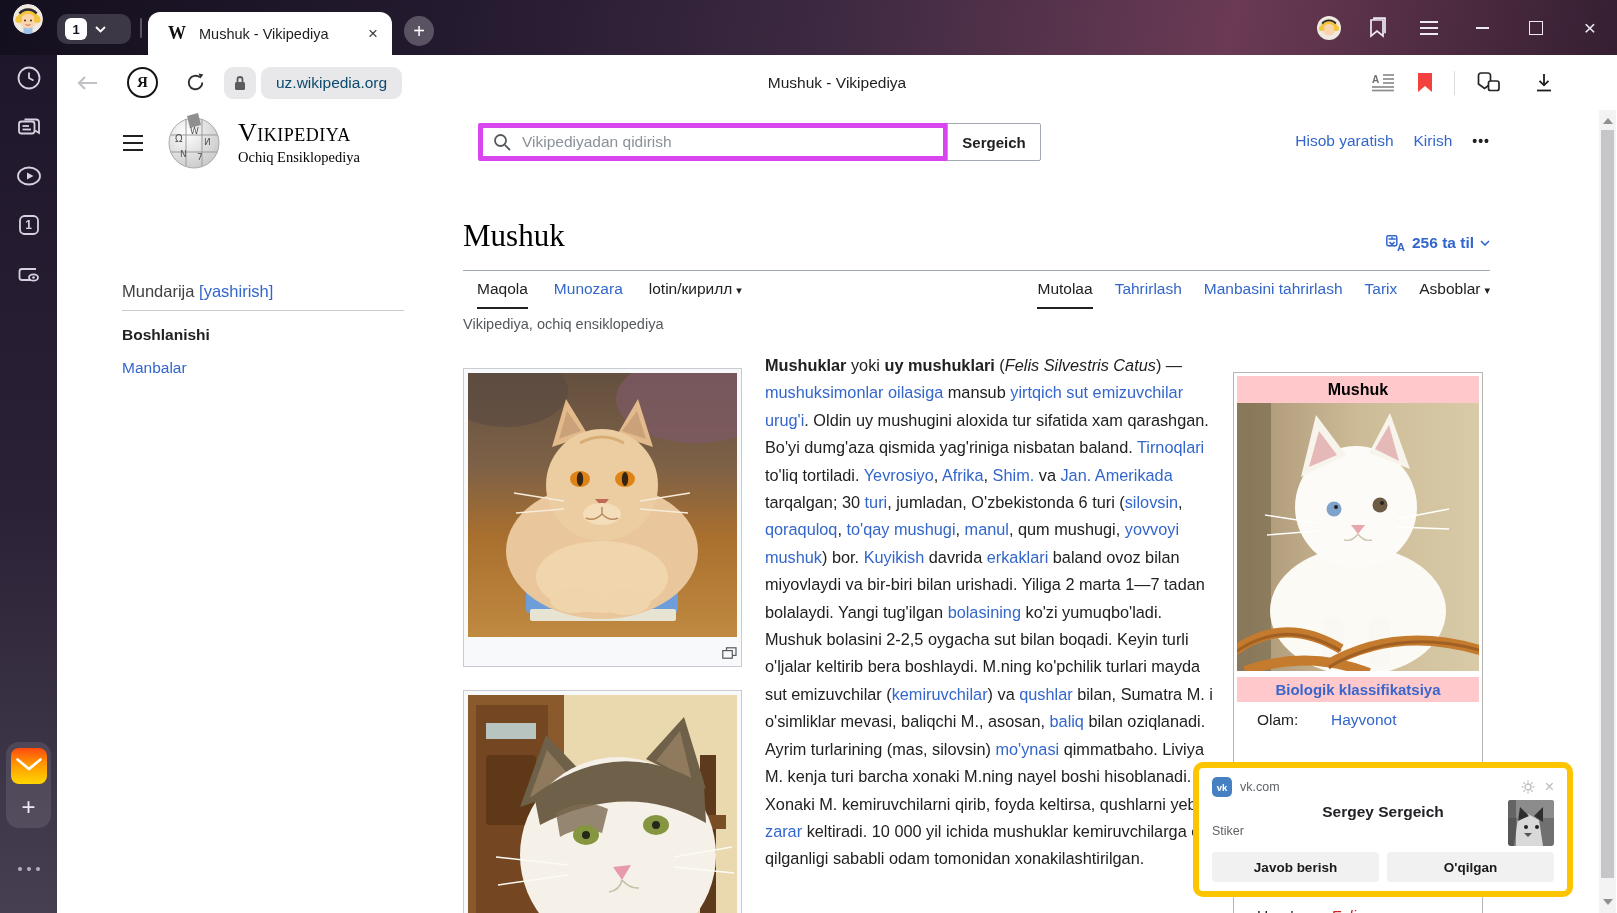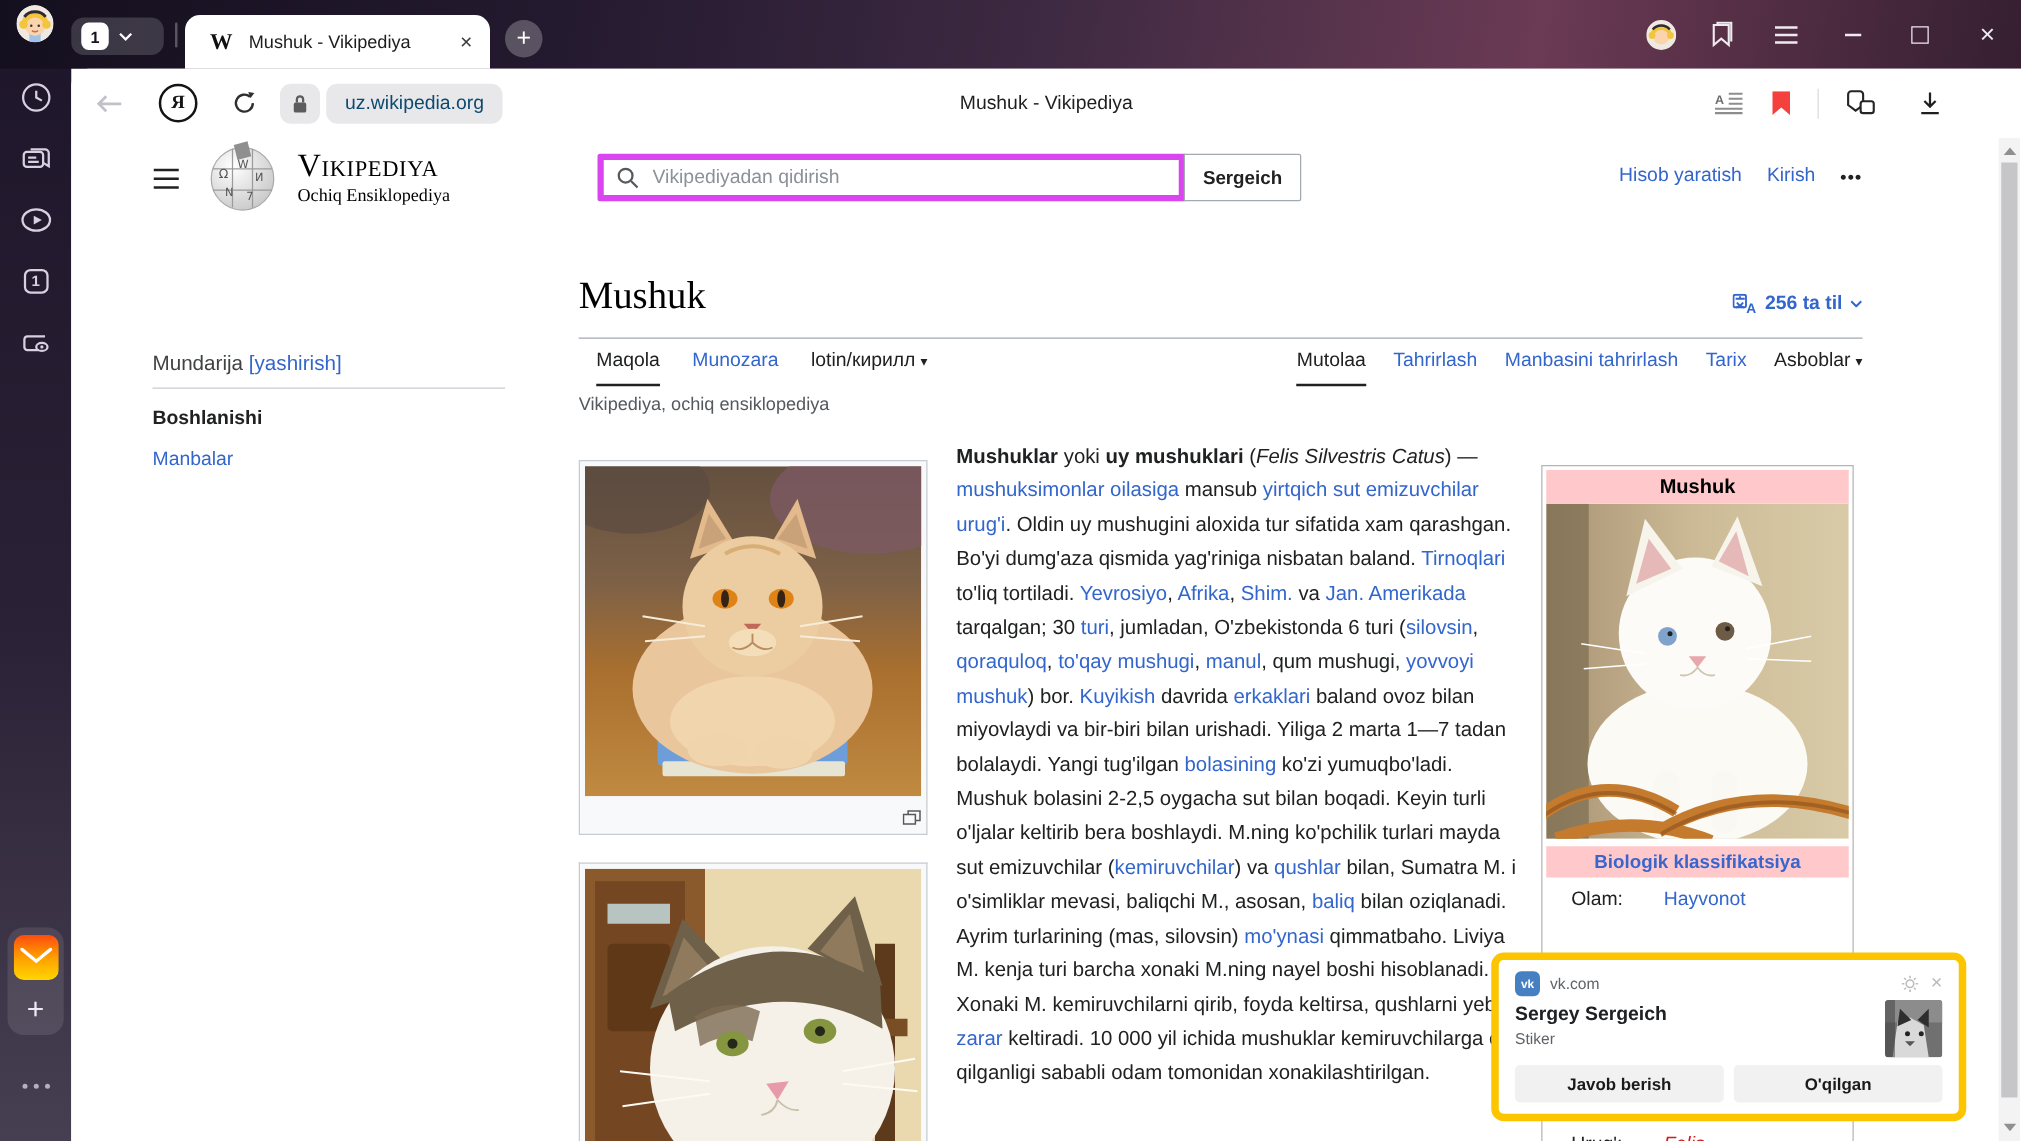--- a/index.html
+++ b/index.html
@@ -105,21 +105,21 @@
   .ib-val.redlink{color:#cb2120;font-style:italic;}
   .ib-spacer{height:160px;}
   
   .notif{position:absolute;left:1136px;top:652px;width:380px;height:135px;box-sizing:border-box;
     border:6px solid #fdc500;border-radius:10px;background:#fff;z-index:30;padding:9px 13px;}
   .n-head{display:flex;align-items:center;}
   .vkbadge{width:20px;height:20px;border-radius:5px;background:#4680c2;color:#fff;font-size:9.5px;font-weight:bold;
     display:flex;align-items:center;justify-content:center;}
   .n-src{margin-left:8px;font-size:12.5px;color:#5f6368;flex:1;}
   .n-close{color:#b9b9b9;font-size:16px;line-height:1;margin-left:10px;}
-  .n-sender{margin-top:6px;font-size:15.5px;font-weight:bold;color:#202124;}
+  .n-sender{margin-top:6px;font-size:15.5px;font-weight:bold;color:#202124;text-align:center;}
   .n-msg{margin-top:3px;font-size:12.5px;color:#5f6368;}
   .n-sticker{position:absolute;right:13px;top:32px;width:46px;height:46px;border-radius:3px;overflow:hidden;}
   .n-btns{position:absolute;left:13px;right:13px;bottom:9px;display:flex;gap:8px;}
   .n-btn{flex:1;height:30px;background:#f1f1f1;border-radius:4px;display:flex;align-items:center;justify-content:center;
     font-size:13.5px;font-weight:bold;color:#1a1a1a;}
   
   .scroll{position:absolute;right:1px;top:0;bottom:0;width:17px;background:#f4f3f4;}
   .sc-up{position:absolute;left:4px;top:8px;width:0;height:0;border-left:5px solid transparent;border-right:5px solid transparent;border-bottom:6px solid #909090;}
   .sc-dn{position:absolute;left:4px;bottom:8px;width:0;height:0;border-left:5px solid transparent;border-right:5px solid transparent;border-top:6px solid #909090;}
   .sc-thumb{position:absolute;left:2px;top:20px;width:13px;height:748px;background:#c6c5c7;}

